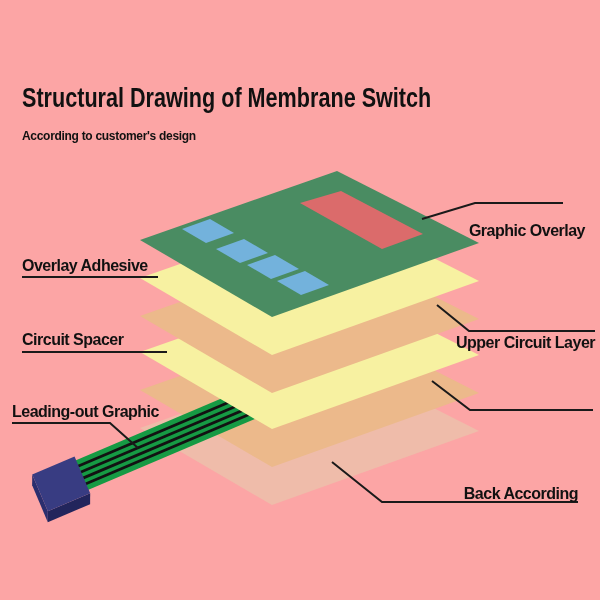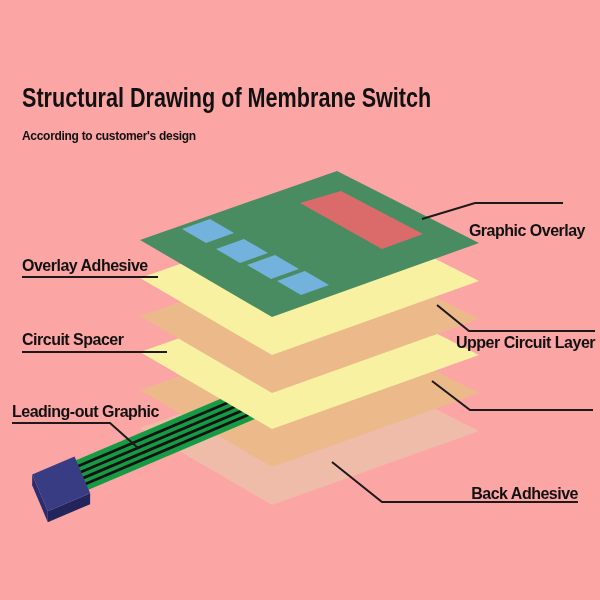--- a/index.html
+++ b/index.html
@@ -71,15 +71,15 @@
     <polyline fill="none" stroke-width="2" points="432,381 470,410 593,410" stroke="#1a1a1a"></polyline>
     <polyline fill="none" stroke-width="2" points="12,423 110,423 138,448" stroke="#1a1a1a"></polyline>
     <polyline fill="none" stroke-width="2" points="332,462 382,502 578,502" stroke="#1a1a1a"></polyline>
   </svg>
 
   <div class="diagram-label lbl-graphic-overlay">Graphic Overlay</div>
   <div class="diagram-label lbl-overlay-adhesive">Overlay Adhesive</div>
   <div class="diagram-label lbl-upper-circuit">Upper Circuit Layer</div>
   <div class="diagram-label lbl-circuit-spacer">Circuit Spacer</div>
   <div class="diagram-label lbl-leadout">Leading-out Graphic</div>
-  <div class="diagram-label lbl-back-adhesive">Back Adhesive</div>
+  <div class="diagram-label lbl-back-adhesive">Back According</div>
 
 </div>
 
 </body></html>

